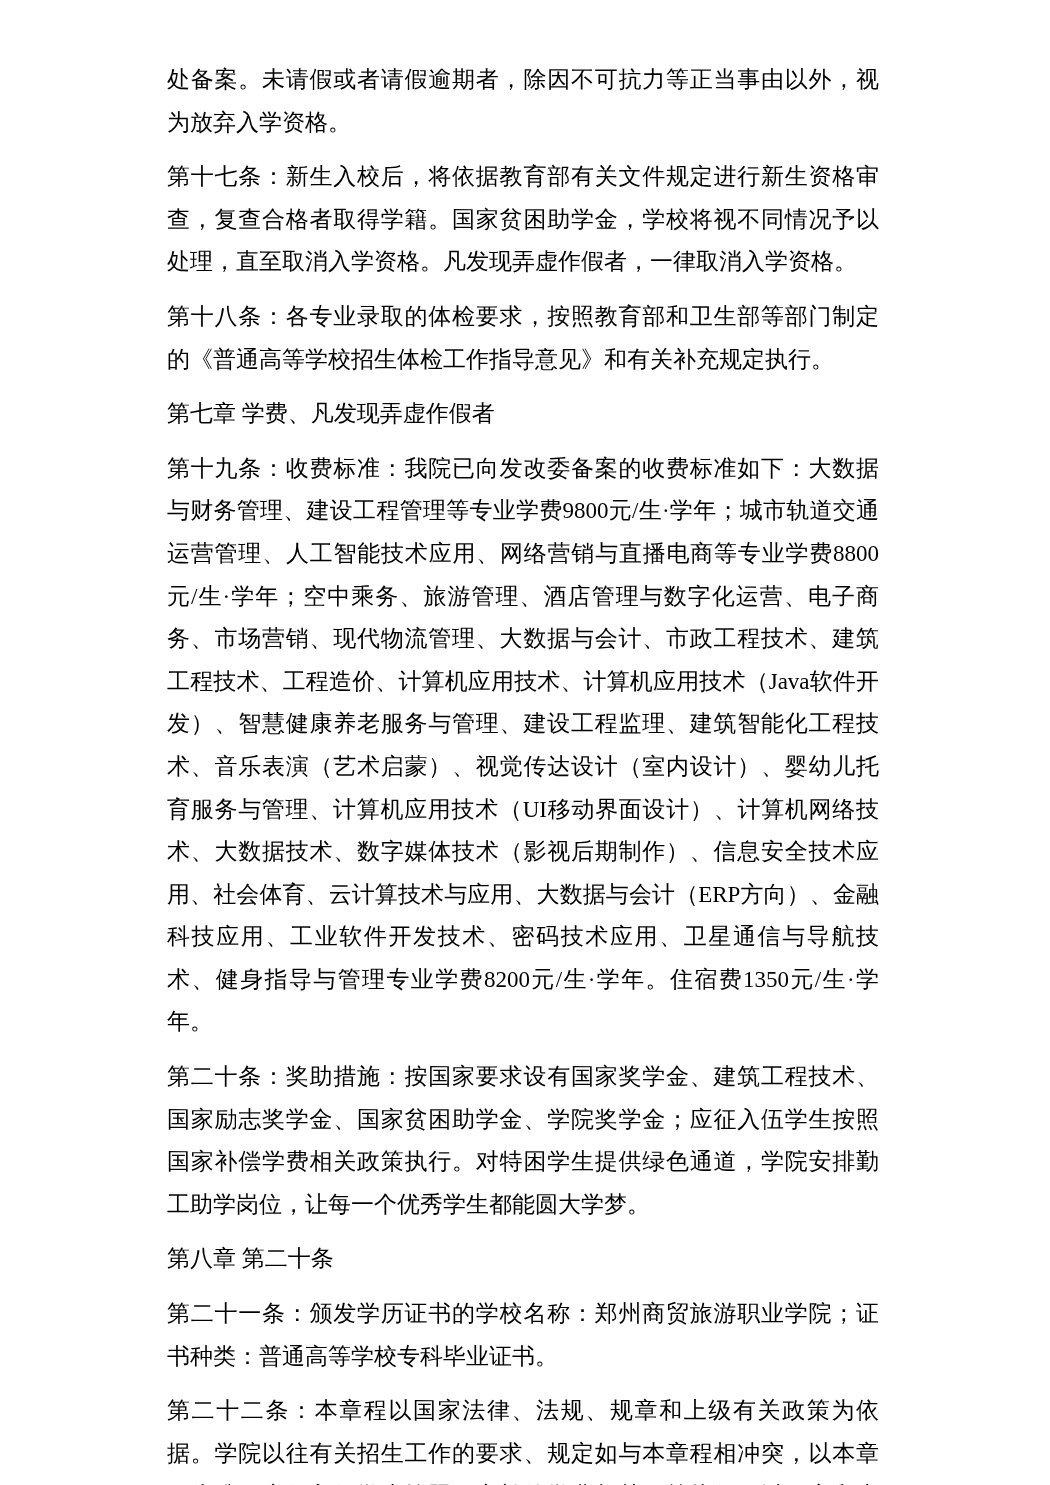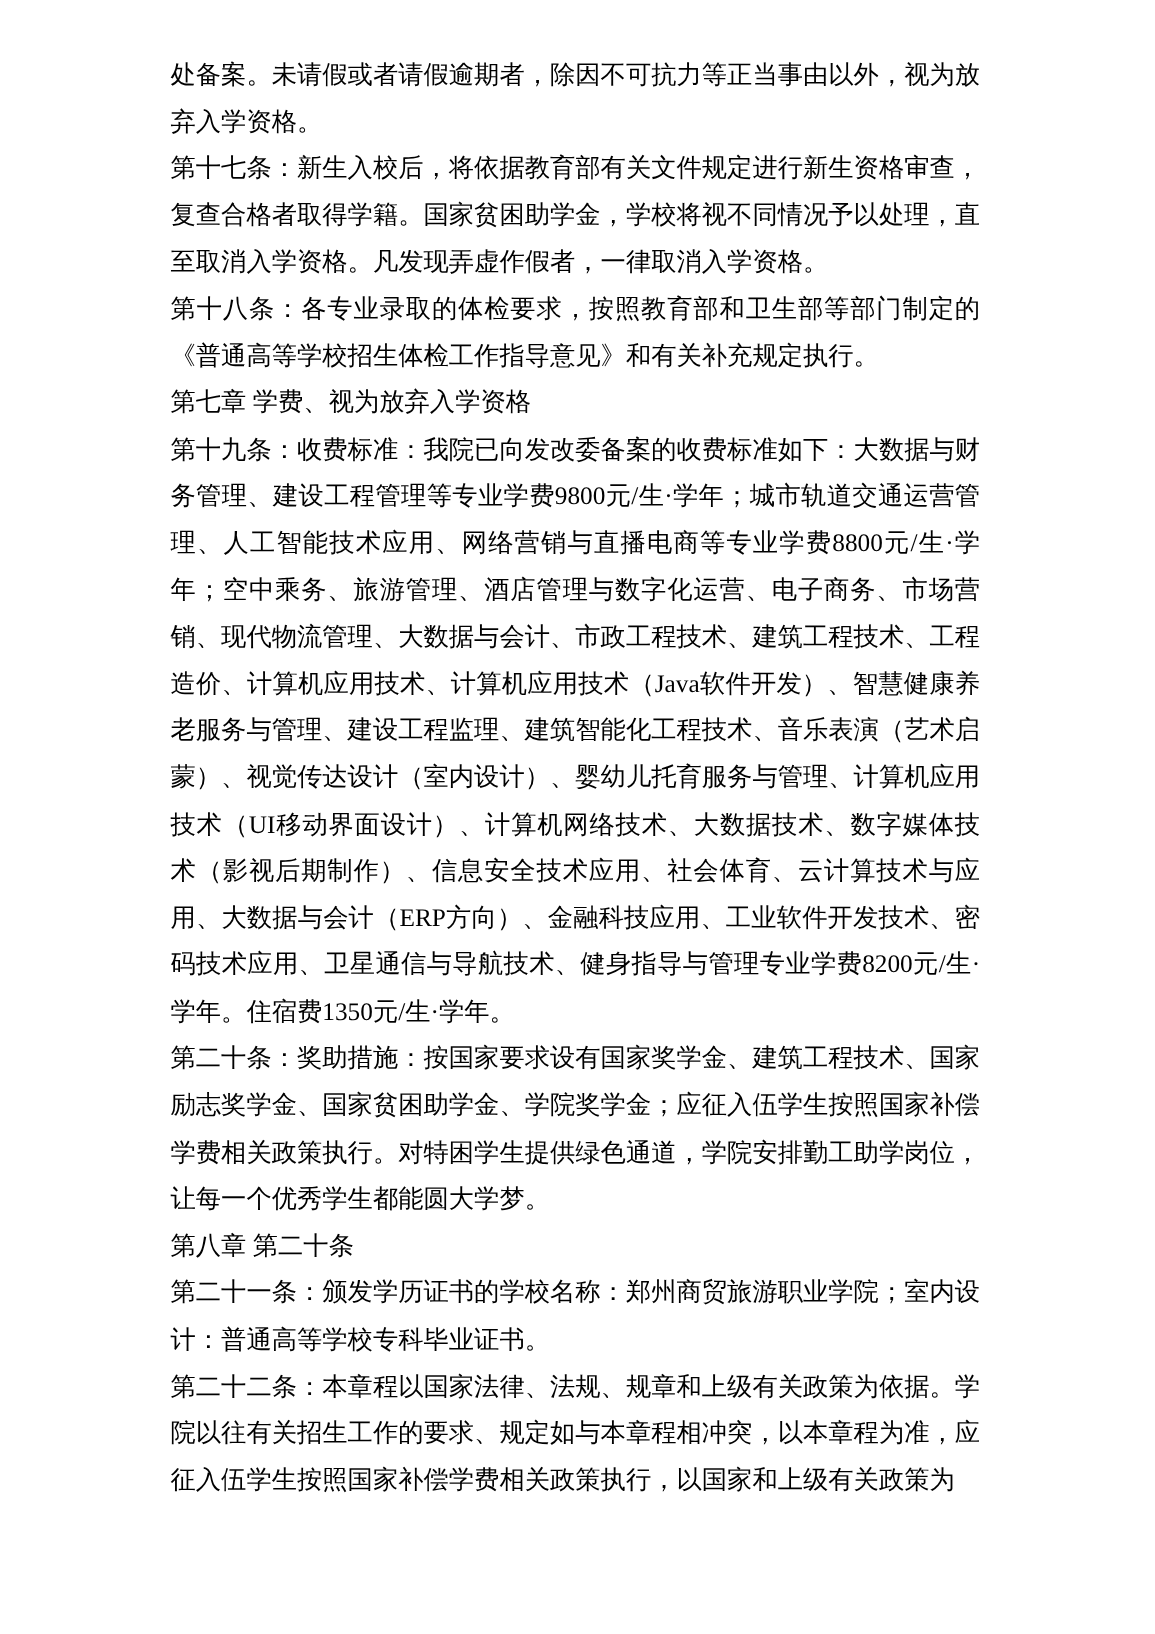--- a/index.html
+++ b/index.html
@@ -20,32 +20,32 @@
     top: 47px;
     width: 736px;
     font-family: "Liberation Serif", "DejaVu Serif", serif;
     font-size: 23px;
     line-height: 42.6px;
     color: #000000;
     text-align: justify;
     line-break: strict;
   }
   .doc-text p {
-    margin: 0;
+    margin: 12px;
     padding: 0;
   }
 </style>
 </head>
 <body>
 
 <div class="page">
   <div class="doc-text">
       <p>处备案。未请假或者请假逾期者，除因不可抗力等正当事由以外，视为放弃入学资格。</p>
       <p>第十七条：新生入校后，将依据教育部有关文件规定进行新生资格审查，复查合格者取得学籍。国家贫困助学金，学校将视不同情况予以处理，直至取消入学资格。凡发现弄虚作假者，一律取消入学资格。</p>
       <p>第十八条：各专业录取的体检要求，按照教育部和卫生部等部门制定的《普通高等学校招生体检工作指导意见》和有关补充规定执行。</p>
-      <p>第七章 学费、视为放弃入学资格</p>
+      <p>第七章 学费、凡发现弄虚作假者</p>
       <p>第十九条：收费标准：我院已向发改委备案的收费标准如下：大数据与财务管理、建设工程管理等专业学费9800元/生·学年；城市轨道交通运营管理、人工智能技术应用、网络营销与直播电商等专业学费8800元/生·学年；空中乘务、旅游管理、酒店管理与数字化运营、电子商务、市场营销、现代物流管理、大数据与会计、市政工程技术、建筑工程技术、工程造价、计算机应用技术、计算机应用技术（Java软件开发）、智慧健康养老服务与管理、建设工程监理、建筑智能化工程技术、音乐表演（艺术启蒙）、视觉传达设计（室内设计）、婴幼儿托育服务与管理、计算机应用技术（UI移动界面设计）、计算机网络技术、大数据技术、数字媒体技术（影视后期制作）、信息安全技术应用、社会体育、云计算技术与应用、大数据与会计（ERP方向）、金融科技应用、工业软件开发技术、密码技术应用、卫星通信与导航技术、健身指导与管理专业学费8200元/生·学年。住宿费1350元/生·学年。</p>
       <p>第二十条：奖助措施：按国家要求设有国家奖学金、建筑工程技术、国家励志奖学金、国家贫困助学金、学院奖学金；应征入伍学生按照国家补偿学费相关政策执行。对特困学生提供绿色通道，学院安排勤工助学岗位，让每一个优秀学生都能圆大学梦。</p>
       <p>第八章 第二十条</p>
-      <p>第二十一条：颁发学历证书的学校名称：郑州商贸旅游职业学院；室内设计：普通高等学校专科毕业证书。</p>
+      <p>第二十一条：颁发学历证书的学校名称：郑州商贸旅游职业学院；证书种类：普通高等学校专科毕业证书。</p>
       <p>第二十二条：本章程以国家法律、法规、规章和上级有关政策为依据。学院以往有关招生工作的要求、规定如与本章程相冲突，以本章程为准，应征入伍学生按照国家补偿学费相关政策执行，以国家和上级有关政策为</p>
     </div>
 </div>
 
 </body></html>

